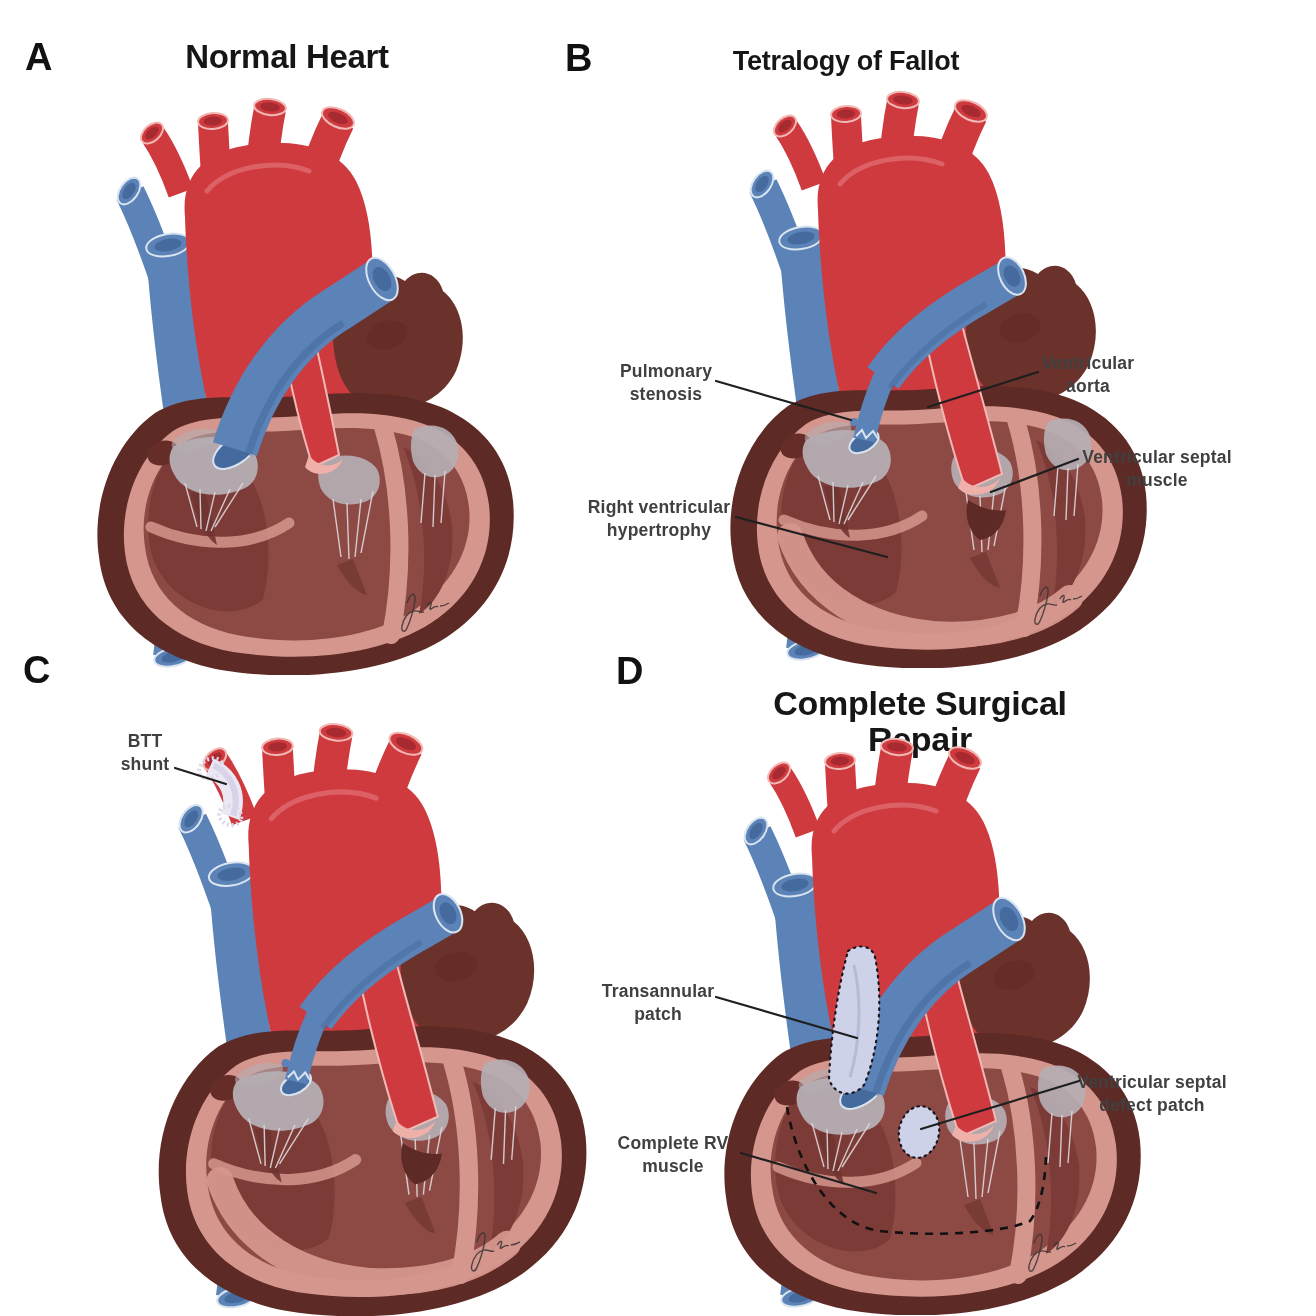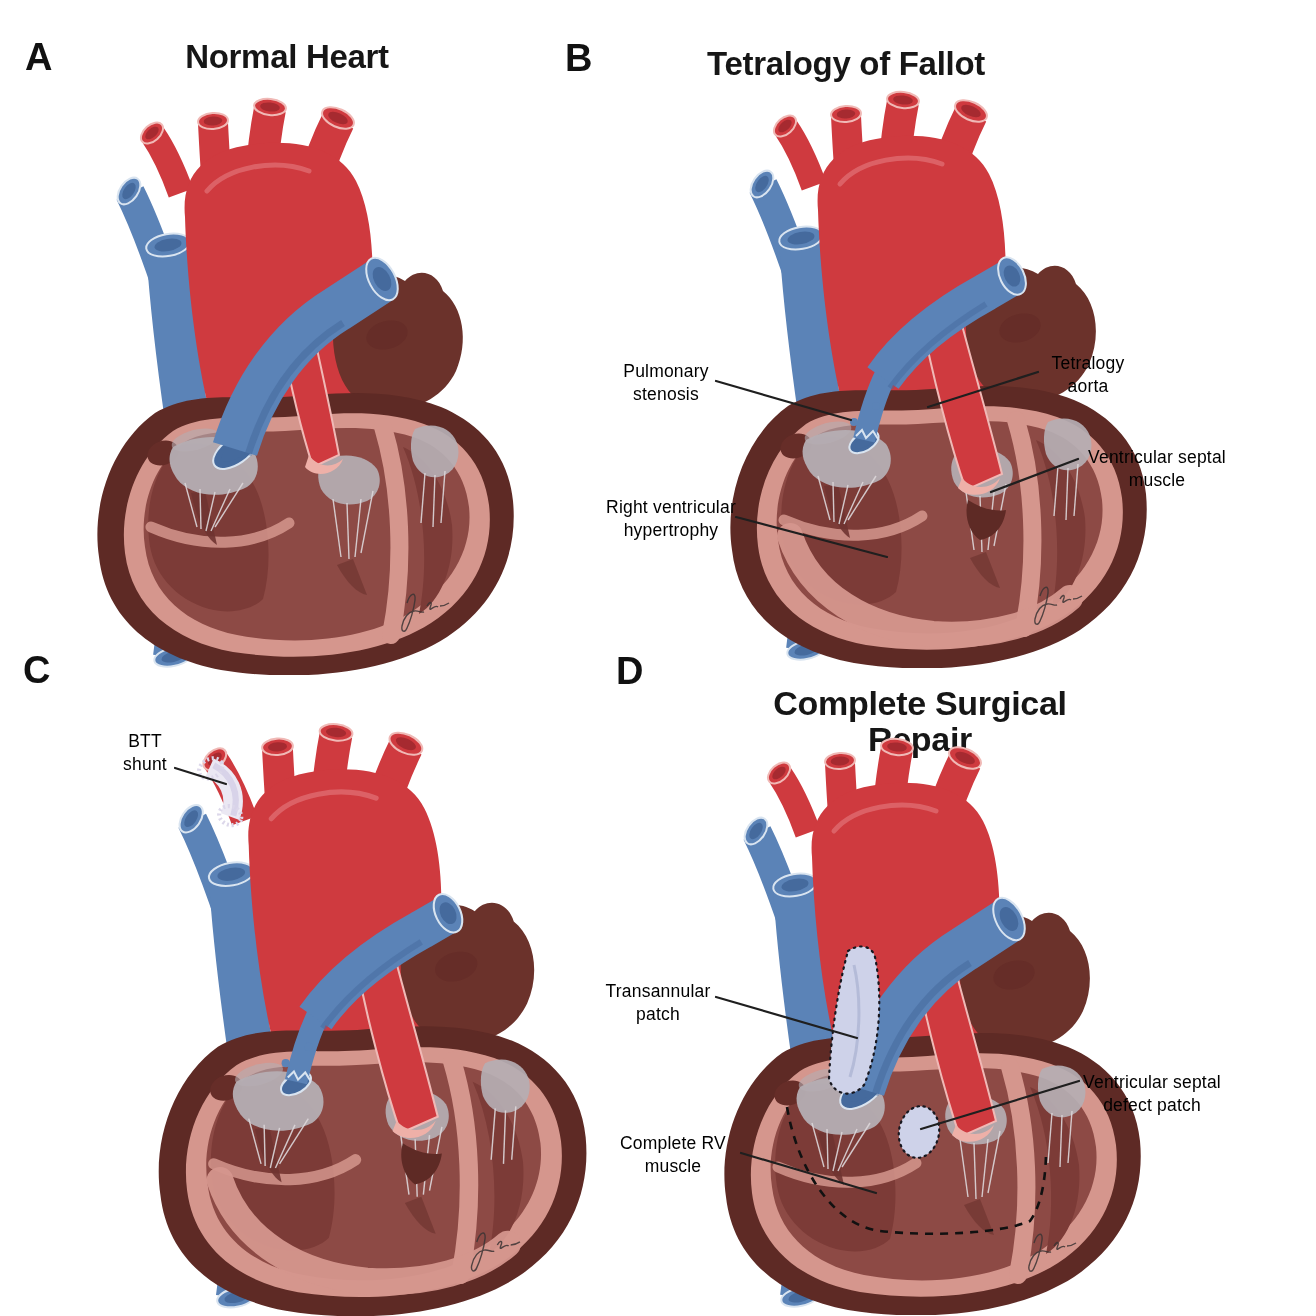--- a/index.html
+++ b/index.html
@@ -1,31 +1,31 @@
 <!DOCTYPE html>
 <html><head>
 <meta charset="utf-8">
 <style>
   html,body{margin:0;padding:0;background:#ffffff;}
   .figure{position:relative;width:1316px;height:1316px;background:#fff;
           font-family:"Liberation Sans",sans-serif;overflow:hidden;}
   .panel-letter{position:absolute;font-size:38px;font-weight:700;color:#111;line-height:1;}
   .panel-title{position:absolute;font-weight:700;color:#161616;text-align:center;line-height:1.05;letter-spacing:-0.3px;}
   #title-a{left:137px;top:40px;width:300px;font-size:33px;}
-  #title-b{left:696px;top:47px;width:300px;font-size:33px;}
+  #title-b{left:696px;top:47px;width:300px;font-size:27px;}
   #title-c{left:78px;top:661px;width:494px;font-size:35px;}
   #title-d{left:720px;top:686px;width:400px;font-size:34px;}
   #letter-a{left:25px;top:38px;} #letter-b{left:565px;top:39px;}
   #letter-c{left:23px;top:651px;} #letter-d{left:616px;top:652px;}
-  .lbl{position:absolute;font-weight:400;font-size:17.5px;line-height:1.32;color:#000000;text-align:center;letter-spacing:.2px;}
+  .lbl{position:absolute;font-weight:700;font-size:17.5px;line-height:1.32;color:#404040;text-align:center;letter-spacing:.2px;}
   .lbl span{display:block;}
   #lbl-b1{left:601px;top:360px;width:130px;}
   #lbl-b2{left:1028px;top:352px;width:120px;}
   #lbl-b3{left:1072px;top:446px;width:170px;}
-  #lbl-b4{left:596px;top:496px;width:150px;}
+  #lbl-b4{left:584px;top:496px;width:150px;}
   #lbl-c1{left:95px;top:730px;width:100px;}
   #lbl-d1{left:588px;top:980px;width:140px;}
   #lbl-d2{left:1066px;top:1071px;width:172px;}
   #lbl-d3{left:603px;top:1132px;width:140px;}
   .heart-slot{position:absolute;}
   #heart-a{left:85px;top:95px;}
   #heart-b{left:718px;top:88px;}
   #heart-c{left:146px;top:720px;}
   #heart-d{left:712px;top:735px;}
   #leader-overlay{position:absolute;left:0;top:0;pointer-events:none;}
@@ -451,21 +451,21 @@
         <g stroke="#3b3434" stroke-width="1.4" fill="none" opacity=".85">
           <path d="M 322,508 c 3,-10 9,-12 8,-3 c -1,9 -5,22 -8,28 c -2,5 -6,4 -5,-2 c 2,-9 7,-14 12,-15 c 4,-1 7,2 10,1 m 3,-6 c 2,-4 5,-5 4,-1 c -1,3 -2,5 0,4 c 3,-2 5,-4 7,-2 m 2,-1 c 3,0 6,-1 9,-3"></path>
         </g>
       </svg></div>
 
   <div class="lbl" id="lbl-b1">
     <span>Pulmonary</span>
     <span>stenosis</span>
   </div>
   <div class="lbl" id="lbl-b2">
-    <span>Tetralogy</span>
+    <span>Ventricular</span>
     <span>aorta</span>
   </div>
   <div class="lbl" id="lbl-b3">
     <span>Ventricular septal</span>
     <span>muscle</span>
   </div>
   <div class="lbl" id="lbl-b4">
     <span>Right ventricular</span>
     <span>hypertrophy</span>
   </div>

